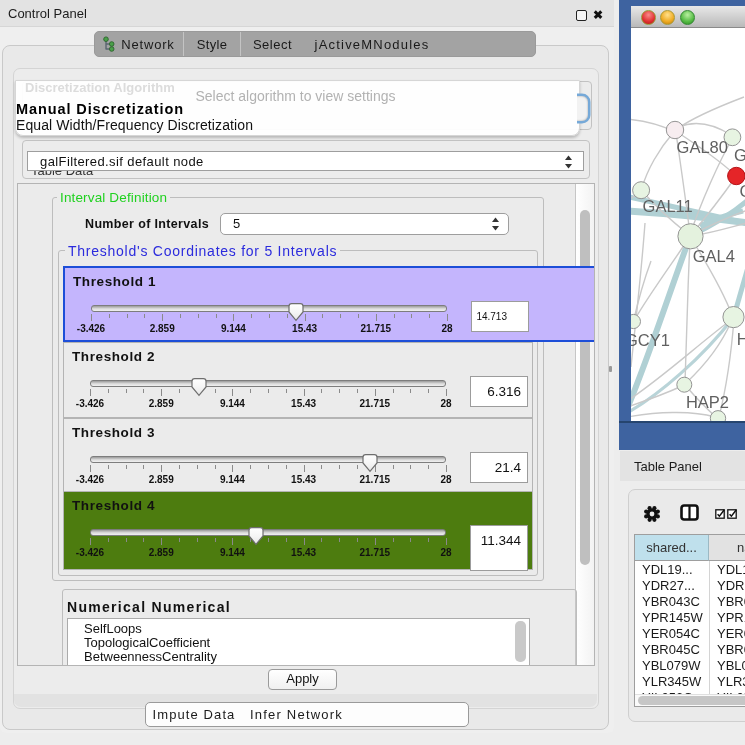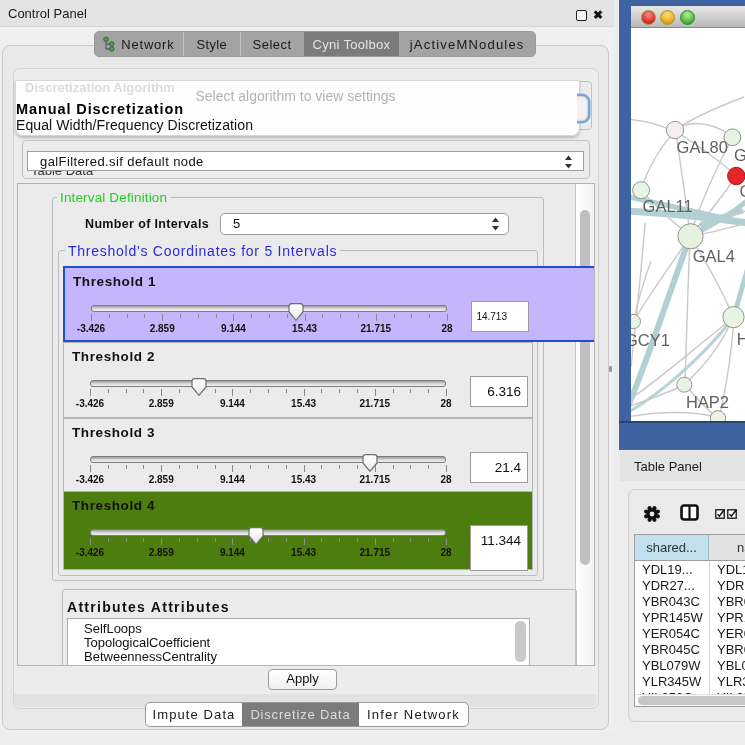--- a/index.html
+++ b/index.html
@@ -29,21 +29,20 @@
       <circle cx="3" cy="3.2" r="2.3" fill="#4aa04a" stroke="#2c642c" stroke-width="0.9"></circle>
       <circle cx="8.7" cy="8" r="2.3" fill="#4aa04a" stroke="#2c642c" stroke-width="0.9"></circle>
       <circle cx="8.7" cy="13" r="2.3" fill="#4aa04a" stroke="#2c642c" stroke-width="0.9"></circle>
     </svg>
     <span style="letter-spacing:0.8px;">Network</span>
     </div>
   <div style="width:1px;height:100%;background:#c4c4c4;"></div>
   <div style="width:56px;text-align:center;letter-spacing:0.3px;">Style</div>
   <div style="width:1px;height:100%;background:#c4c4c4;"></div>
   <div style="width:63px;text-align:center;letter-spacing:0.5px;">Select</div>
-  <div style="background:#7b7b7b;color:#e3e3e3;height:100%;display:flex;align-items:center;justify-content:center;width:96px;letter-spacing:0.3px;">Cyni Toolbox</div>
   <div style="width:136px;text-align:center;letter-spacing:1.2px;">jActiveMNodules</div>
 </div>
 
 <div class="abs" style="left:22px;top:81px;width:568px;height:47px;border:1px solid #c2c2c2;border-radius:4px;"></div>
 
 <div class="abs" style="left:14.5px;top:80px;width:563px;height:54px;background:rgba(255,255,255,0.94);border:1px solid #d6d6d6;border-radius:0 0 8px 8px;box-shadow:0 2px 3px rgba(0,0,0,0.22);"></div>
 <div class="abs bold" style="left:25px;top:80px;font-size:13px;color:#dcdcdc;">Discretization Algorithm</div>
 <div class="abs" style="left:14px;top:87.5px;width:563px;text-align:center;font-size:14px;color:#b2b2b2;">Select algorithm to view settings</div>
 <div class="abs bold" style="left:16px;top:100.5px;font-size:14.5px;letter-spacing:0.9px;color:#000;">Manual Discretization</div>
 <div class="abs" style="left:16px;top:116.5px;font-size:14px;letter-spacing:0.1px;color:#111;">Equal Width/Frequency Discretization</div>
@@ -164,35 +163,34 @@
             <stop offset="0.55" stop-color="#f4f4f4"></stop>
             <stop offset="1" stop-color="#e6e6e6"></stop>
           </linearGradient>
         </defs>
       <path d="M2 4.2 Q2 1.6 4.6 1.6 L13.4 1.6 Q16 1.6 16 4.2 L16 10 L9 18.3 L2 10 Z" fill="url(#thg310)" stroke="#6e6e6e" stroke-width="1.2"></path>
     </svg>
     <div style="position:absolute;left:406px;top:33px;width:58px;height:46px;background:#fff;border:1px solid #9c9c9c;box-sizing:border-box;font-size:13.5px;color:#111;text-align:right;line-height:29px;padding-right:6px;">11.344</div>
   </div>
 
   <div class="abs" style="left:44px;top:405px;width:513px;height:120px;border:1px solid #bdbdbd;border-radius:3px;"></div>
-  <div class="abs bold" style="left:49px;top:415px;font-size:14px;letter-spacing:1.3px;color:#111;">Attributes Attributes</div>
+  <div class="abs bold" style="left:49px;top:415px;font-size:14px;letter-spacing:1.3px;color:#111;">Numerical Numerical</div>
   <div class="abs" style="left:49px;top:434px;width:463px;height:60px;background:#fff;border:1px solid #ababab;box-sizing:border-box;font-size:13px;color:#111;">
     <div style="position:absolute;left:16px;top:3px;line-height:14px;">SelfLoops</div>
     <div style="position:absolute;left:16px;top:17px;line-height:14px;">TopologicalCoefficient</div>
     <div style="position:absolute;left:16px;top:31px;line-height:14px;">BetweennessCentrality</div>
     <div style="position:absolute;right:3px;top:2px;width:11px;height:41px;background:#c9c9c9;border-radius:5px;"></div>
   </div>
 </div>
 
 <div class="abs" style="left:268px;top:669px;width:67px;height:19px;background:linear-gradient(#ffffff,#f0f0f0);border:1px solid #9a9a9a;border-radius:4px;font-size:13px;color:#111;text-align:center;line-height:18px;">Apply</div>
 
 <div class="abs" style="left:14px;top:694px;width:583px;height:13px;background:#e2e2e2;border-radius:0 0 7px 7px;"></div>
 <div class="abs" id="bottabs" style="left:145px;top:702px;width:322px;height:23px;background:#fdfdfd;border:1px solid #9a9a9a;border-radius:5px;display:flex;align-items:center;font-size:13px;color:#1a1a1a;overflow:hidden;">
   <div style="width:96px;text-align:center;letter-spacing:1.1px;">Impute Data</div>
-  <div style="background:#7b7b7b;color:#dcdcdc;height:100%;display:flex;align-items:center;justify-content:center;width:117px;letter-spacing:0.8px;">Discretize Data</div>
   <div style="width:109px;text-align:center;letter-spacing:1.2px;">Infer Network</div>
 </div>
 
 <div class="abs" style="left:619px;top:0;width:126px;height:450px;background:#3e63a0;"></div>
 <div class="abs" id="macwin" style="left:631px;top:6px;width:114px;height:415px;background:#fff;overflow:hidden;">
   <div style="position:absolute;left:0;top:0;width:114px;height:21px;background:linear-gradient(#e8e8e8,#b9b9b9);border-bottom:1px solid #8a8a8a;"></div>
   <div style="position:absolute;left:10px;top:4px;width:13px;height:13px;border-radius:50%;background:radial-gradient(circle at 50% 30%,#f98a8a,#e03030 60%,#a81818);border:0.5px solid #993;"></div>
   <div style="position:absolute;left:29px;top:4px;width:13px;height:13px;border-radius:50%;background:radial-gradient(circle at 50% 30%,#ffe08a,#eeaa22 60%,#b87708);border:0.5px solid #a93;"></div>
   <div style="position:absolute;left:49px;top:4px;width:13px;height:13px;border-radius:50%;background:radial-gradient(circle at 50% 30%,#b8efa0,#55bb44 60%,#2d8822);border:0.5px solid #383;"></div>
   <svg id="netsvg" width="114" height="394" viewBox="0 0 114 394" style="position:absolute;left:0;top:21px;">

